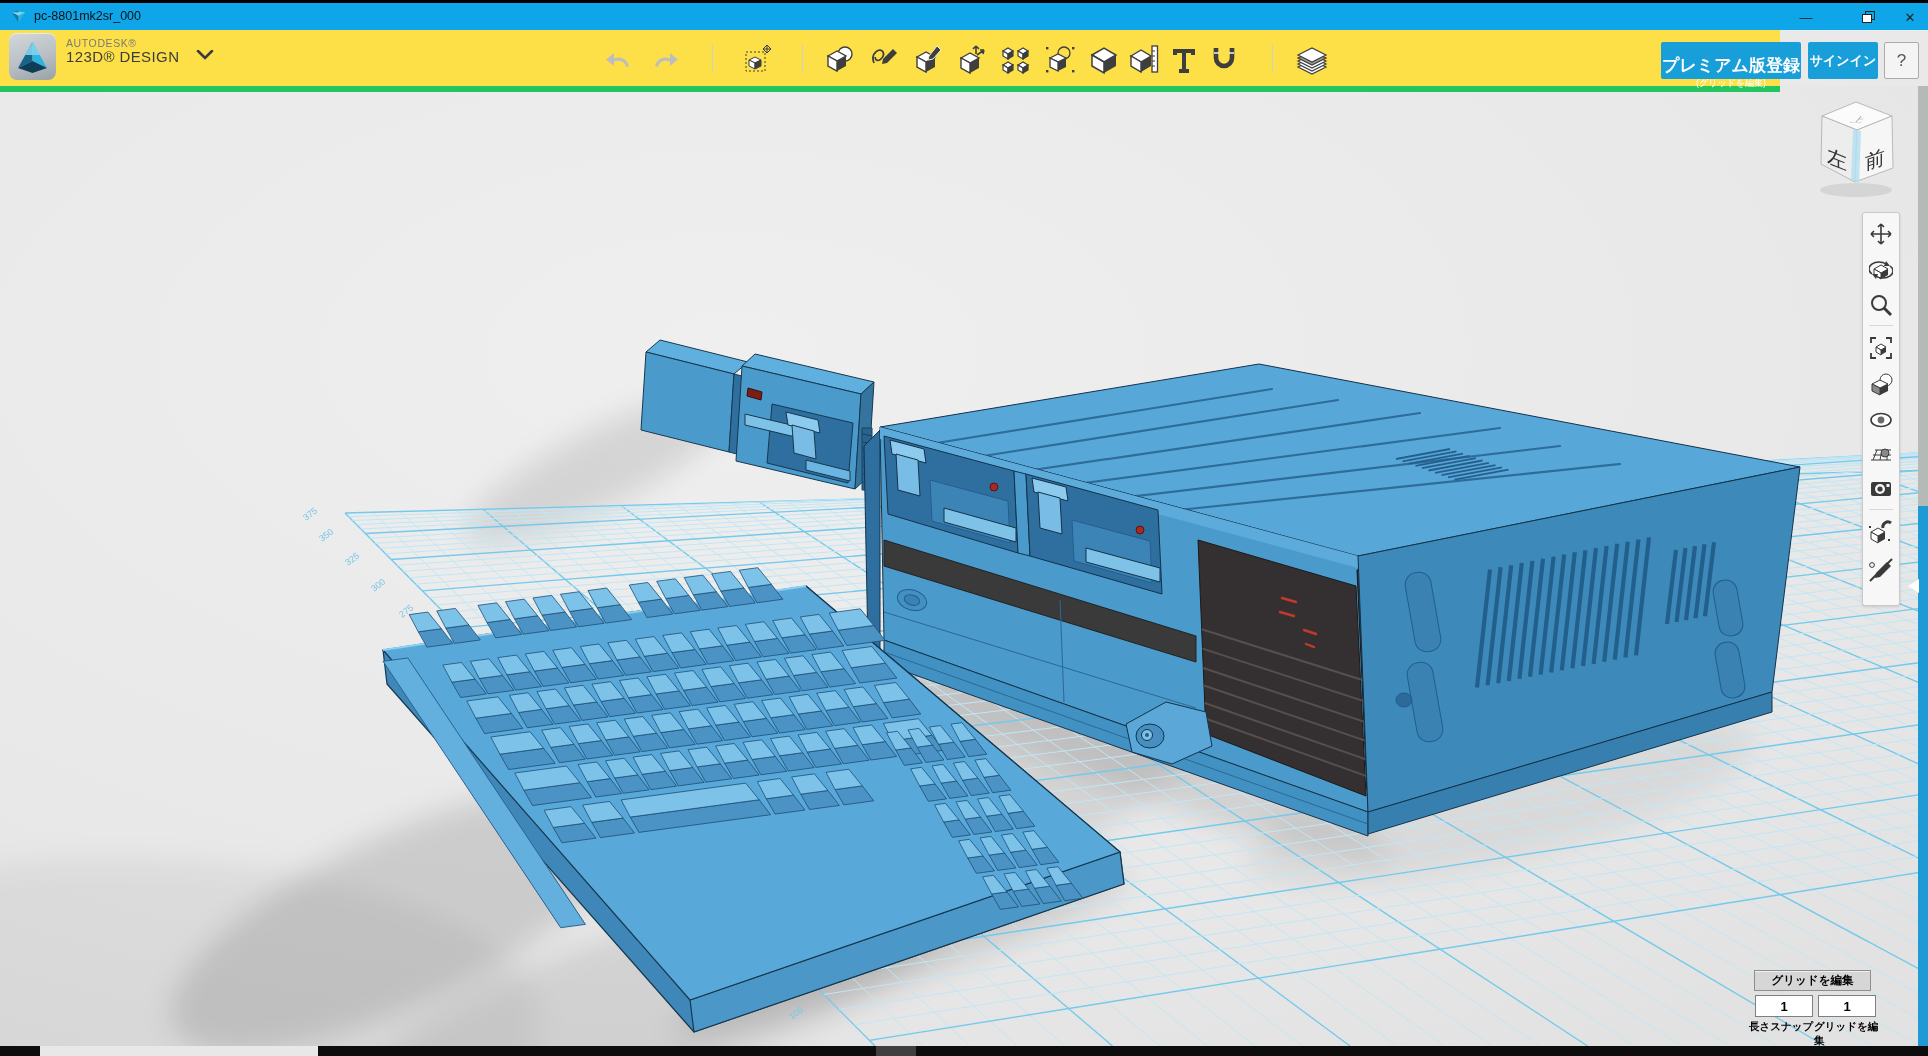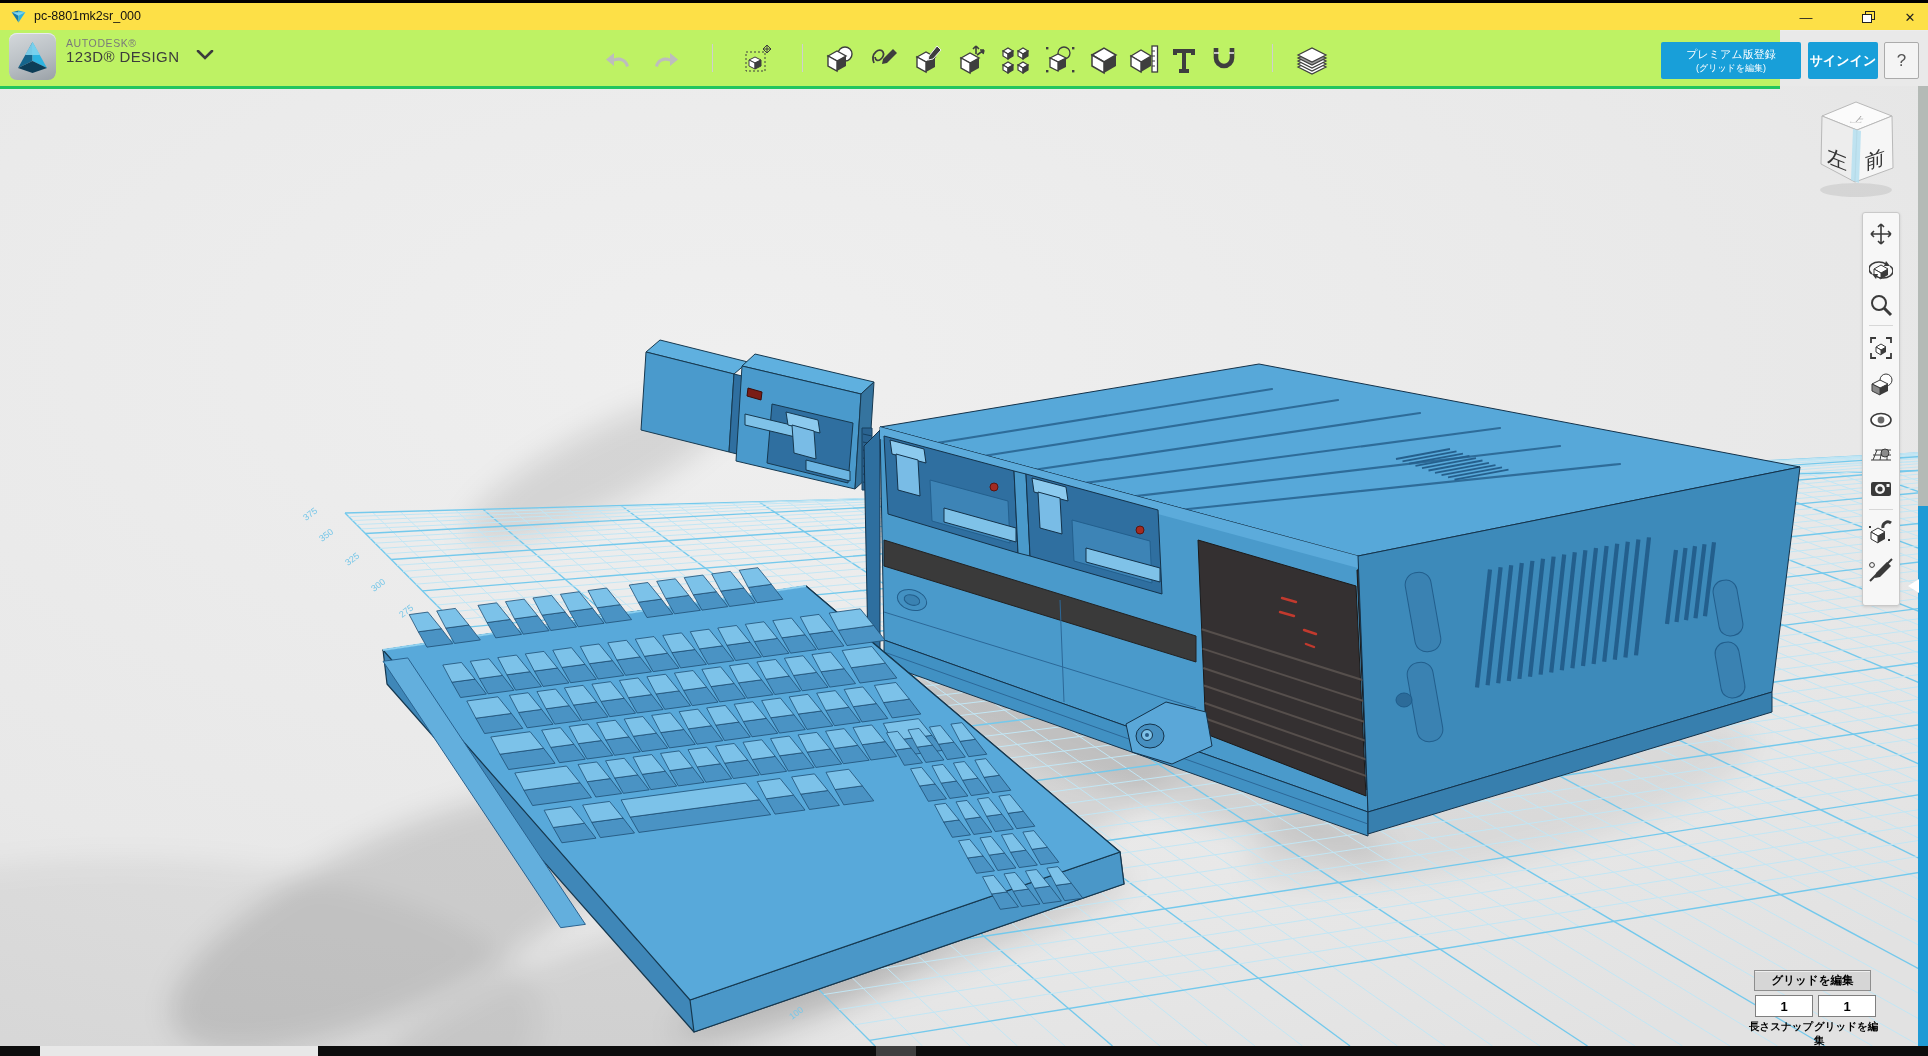--- a/index.html
+++ b/index.html
@@ -1,37 +1,37 @@
 <!DOCTYPE html>
 <html><head>
 <meta charset="utf-8">
 <style>
   html,body{margin:0;padding:0}
   body{width:1928px;height:1056px;overflow:hidden;position:relative;
        font-family:"Liberation Sans",sans-serif;background:#e9e9e9;-webkit-user-select:none;user-select:none}
   
   .top-edge{position:absolute;left:0;top:0;width:1928px;height:3px;background:#000}
-  .titlebar{position:absolute;left:0;top:3px;width:1928px;height:27px;background:#fde047;border-bottom:1px solid #ececec}
+  .titlebar{position:absolute;left:0;top:3px;width:1928px;height:27px;background:#0ea5e9;border-bottom:1px solid #ececec}
   .titlebar .appico{position:absolute;left:10px;top:5px;width:17px;height:17px}
   .titlebar .title{position:absolute;left:34px;top:6px;font-size:12.5px;color:#111}
   .winbtn{position:absolute;top:2px;width:34px;height:24px;display:flex;align-items:center;justify-content:center;color:#222;font-size:13px;cursor:default}
   .winbtn.min{left:1789px}.winbtn.res{left:1851px}.winbtn.cls{left:1893px}
   
-  .toolbar{position:absolute;left:0;top:30px;width:1780px;height:56px;background:#bef264;border-bottom:3px solid #22c55e}
+  .toolbar{position:absolute;left:0;top:30px;width:1780px;height:56px;background:#fde047;border-bottom:6px solid #22c55e}
   .logo-tile{position:absolute;left:9px;top:3px;width:47px;height:47px;border-radius:8px;
              background:linear-gradient(160deg,#d4d8db 0%,#b9bfc4 55%,#9aa1a7 100%);box-shadow:inset 0 1px 0 #e8ebed}
   .brand{position:absolute;left:66px;top:8px;line-height:1.05}
   .brand .l1{font-size:10.5px;color:#7a7a7a;letter-spacing:.6px}
   .brand .l2{font-size:15px;font-weight:normal;color:#3c3c3c;letter-spacing:.4px}
   .brand-chevron{position:absolute;left:196px;top:20px}
   .tool{position:absolute;top:11px;width:36px;height:36px;display:flex;align-items:center;justify-content:center}
   .tsep{position:absolute;top:14px;width:1px;height:28px;background:#cfcfcf}
   .hbtn{position:absolute;top:12px;height:37px;border-radius:2px;background:#189fd9;color:#fff;text-align:center;cursor:pointer}
   .hbtn.premium{left:1661px;width:140px}
-  .hbtn.premium .b1{font-size:11px;font-weight:normal;margin-top:5px}
+  .hbtn.premium .b1{font-size:17px;font-weight:bold;margin-top:12px}
   .hbtn.premium .b2{font-size:9px;margin-top:0px}
   .hbtn.signin{left:1808px;width:70px;line-height:37px;font-size:13px;font-weight:bold}
   .hbtn.help{left:1884px;width:35px;background:#f4f4f4;border:1px solid #ababab;color:#555;
              line-height:35px;font-size:17px;box-sizing:border-box}
   
   #scene{position:absolute;left:0;top:0}
   .viewcube{position:absolute;left:1800px;top:90px;width:120px;height:112px}
   .side-strip-gray{position:absolute;left:1918px;top:86px;width:10px;height:420px;background:#b4bab6}
   .side-strip-blue{position:absolute;left:1918px;top:506px;width:10px;height:540px;background:#1f9ad5}
   .collapse-arrow{position:absolute;left:1908px;top:579px;width:0;height:0;

